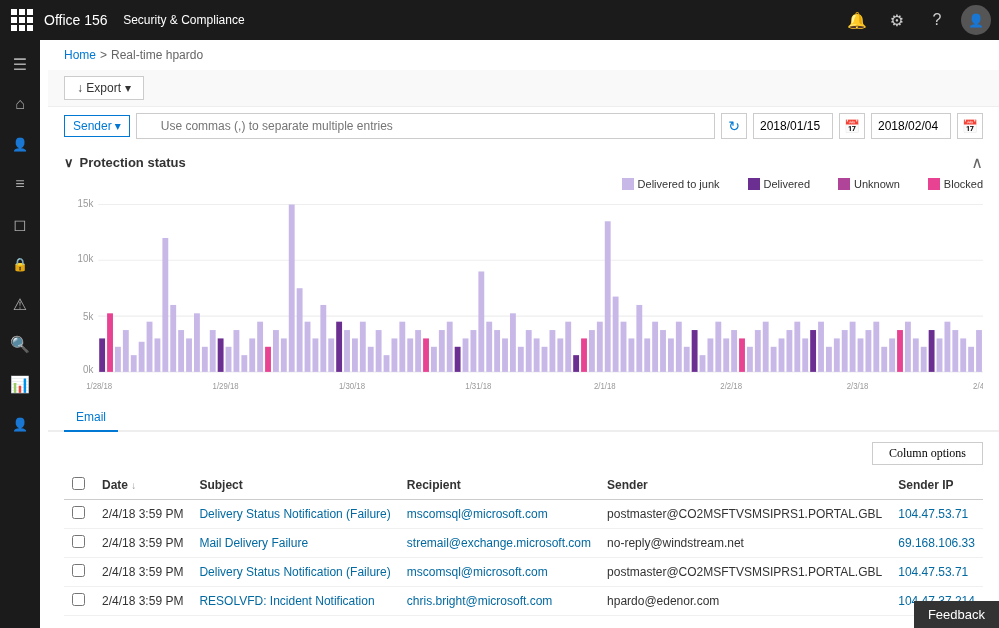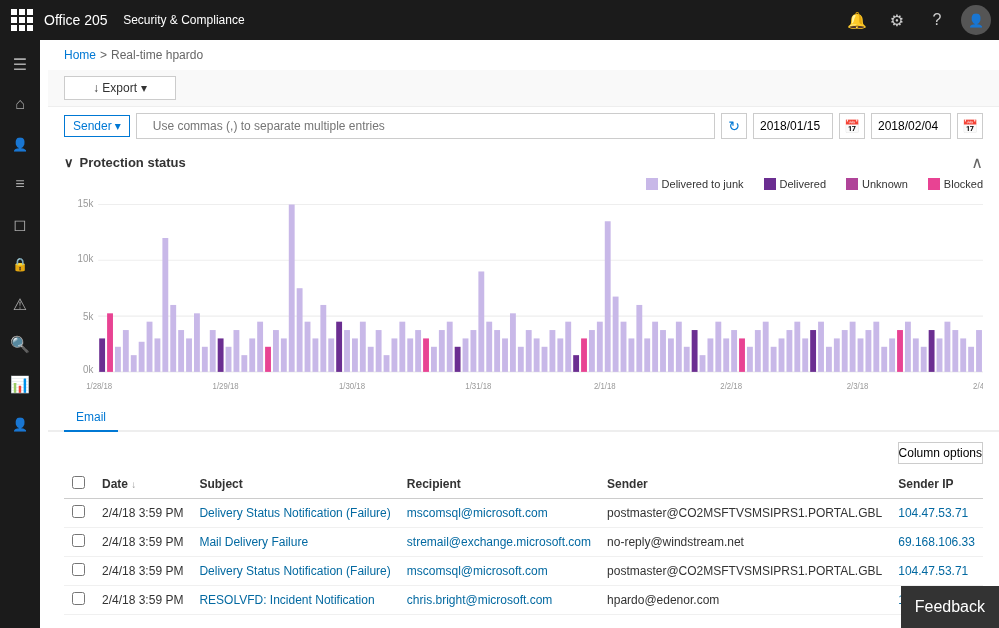--- a/index.html
+++ b/index.html
@@ -92,21 +92,21 @@
 
     
     .filter-bar {
       padding: 6px 16px;
       background: #f9f9f9;
       border-bottom: 1px solid #eee;
     }
     .export-btn {
       background: #fff;
       border: 1px solid #ccc;
-      padding: 4px 28px;
+      padding: 4px 12px;
       font-size: 12px;
       cursor: pointer;
       display: flex; align-items: center; gap: 4px;
       color: #333;
     }
 
     
     .search-row {
       padding: 6px 16px;
       display: flex; align-items: center; gap: 6px;
@@ -117,21 +117,21 @@
       color: #0078d4;
       padding: 3px 8px;
       font-size: 12px;
       cursor: pointer;
       display: flex; align-items: center; gap: 3px;
       white-space: nowrap;
     }
     .search-input {
       flex: 1;
       border: 1px solid #ccc;
-      padding: 3px 16px;
+      padding: 3px 24px;
       font-size: 12px;
       height: 26px;
       outline: none;
     }
     .refresh-btn {
       width: 26px; height: 26px;
       border: 1px solid #ccc;
       background: #fff;
       display: flex; align-items: center; justify-content: center;
       cursor: pointer; font-size: 14px; color: #0078d4;
@@ -162,21 +162,21 @@
     .section-title {
       display: flex; align-items: center; gap: 6px;
       font-size: 13px; font-weight: 600; color: #333; cursor: pointer;
     }
     .section-collapse-btn {
       border: none; background: none; cursor: pointer; font-size: 16px; color: #666;
     }
 
     
     .legend {
-      display: flex; align-items: center; gap: 20px;
+      display: flex; align-items: center; gap: 28px;
       font-size: 11px; justify-content: flex-end;
       margin-bottom: 4px;
     }
     .legend-item { display: flex; align-items: center; gap: 4px; }
     .legend-dot { width: 12px; height: 12px; }
 
     
     .chart-area {
       position: relative;
       height: 200px;
@@ -210,23 +210,24 @@
     .table-container {
       padding: 4px 16px;
     }
     .table-toolbar {
       display: flex; justify-content: flex-end;
       padding: 6px 0;
     }
     .column-opts-btn {
       border: 1px solid #ccc;
       background: #fff;
-      padding: 3px 0;
+      padding: 3px 16px;
       font-size: 12px;
       cursor: pointer;
+      font-family: Liberation Serif, serif;
     }
     .data-table {
       width: 100%;
       border-collapse: collapse;
       font-size: 12px;
     }
     .data-table th {
       text-align: left;
       padding: 6px 8px;
       border-bottom: 1px solid #ccc;
@@ -243,22 +244,22 @@
     }
     .cb-col { width: 30px; }
     .link-cell { color: #0369a1; cursor: pointer; text-decoration: none; }
 
     
     .feedback-btn {
       position: fixed;
       bottom: 0; right: 0;
       background: #333;
       color: #fff;
-      padding: 12px 14px;
-      font-size: 16px;
+      padding: 6px 14px;
+      font-size: 13px;
       cursor: pointer;
       border: none;
     }
 
     
     .main::-webkit-scrollbar { width: 8px; }
     .main::-webkit-scrollbar-track { background: #f0f0f0; }
     .main::-webkit-scrollbar-thumb { background: #ccc; border-radius: 4px; }
   </style>
 </head>
@@ -271,21 +272,21 @@
         <div class="waffle-dot"></div>
         <div class="waffle-dot"></div>
       <div class="waffle-dot"></div>
         <div class="waffle-dot"></div>
         <div class="waffle-dot"></div>
       <div class="waffle-dot"></div>
         <div class="waffle-dot"></div>
         <div class="waffle-dot"></div>
     </div>
   </div>
-  <span class="app-title">Office 205</span>
+  <span class="app-title">Office 156</span>
   <span class="sep"> &nbsp;</span>
   <span class="app-subtitle">Security &amp; Compliance</span>
   <div class="top-bar-right">
     <div class="icon-btn" title="Notifications">🔔</div>
     <div class="icon-btn" title="Settings">⚙</div>
     <div class="icon-btn" title="Help">?</div>
     <div class="avatar">👤</div>
   </div>
 </div>
 

